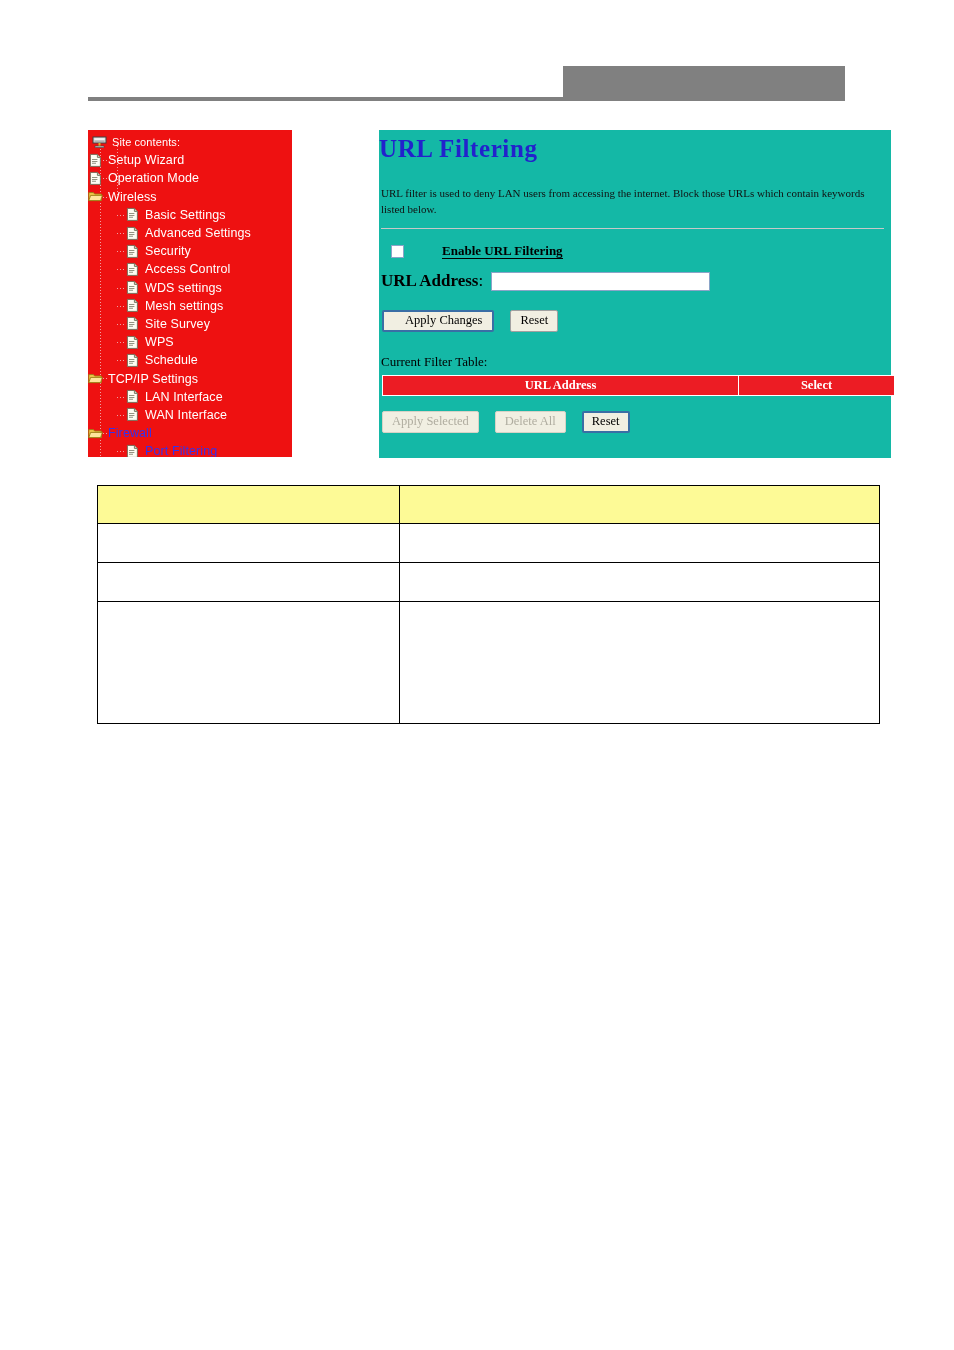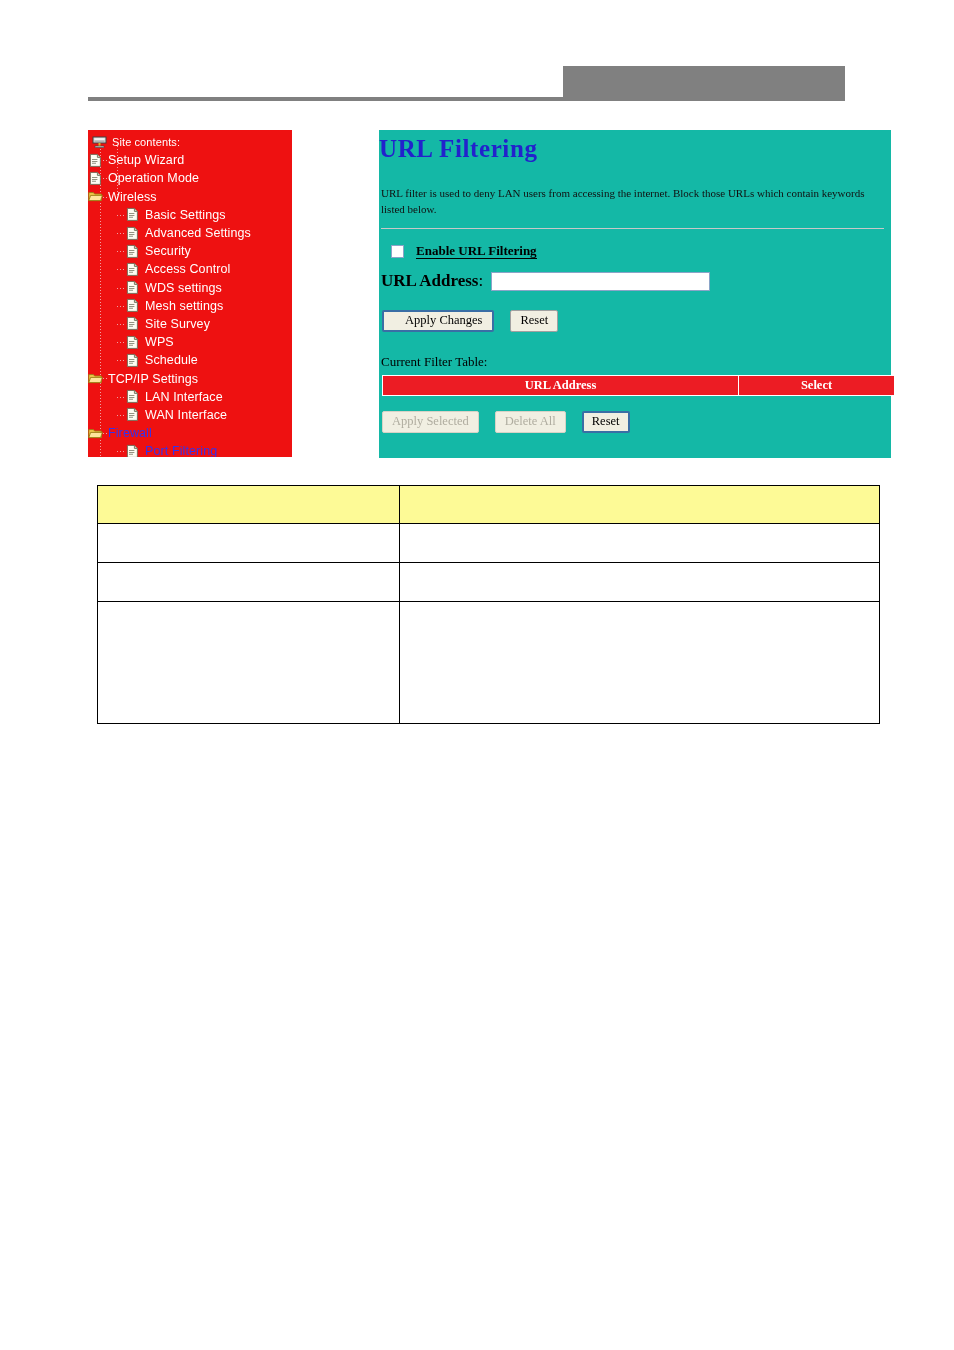--- a/index.html
+++ b/index.html
@@ -128,20 +128,21 @@
   #content .hr {
     margin: 11px 0 0 2px;
     width: 503px; height: 1px;
     background: #c8c8c8;
   }
 
   .cb-row {
     display: flex;
     align-items: center;
     margin: 15px 0 0 12px;
+    gap: 26px;
   }
   .cbx {
     width: 13px; height: 13px;
     box-sizing: border-box;
     border: 1px solid #8aa4c8;
     background: #ffffff;
     margin-right: 12px;
     flex: 0 0 auto;
   }
   .cb-label {

